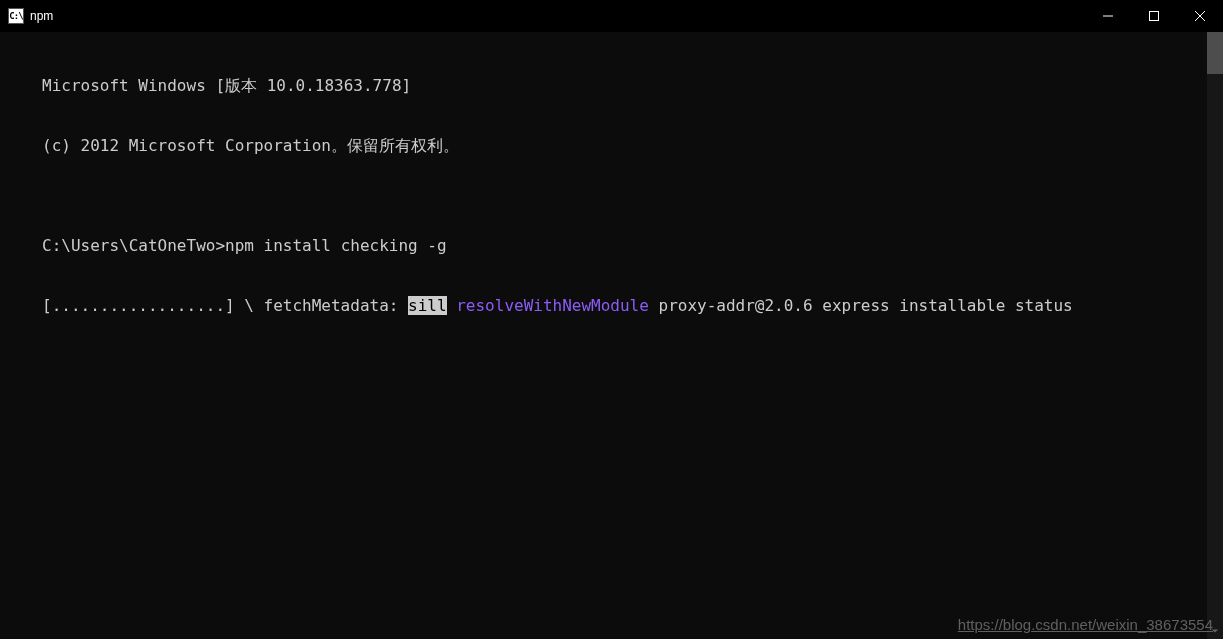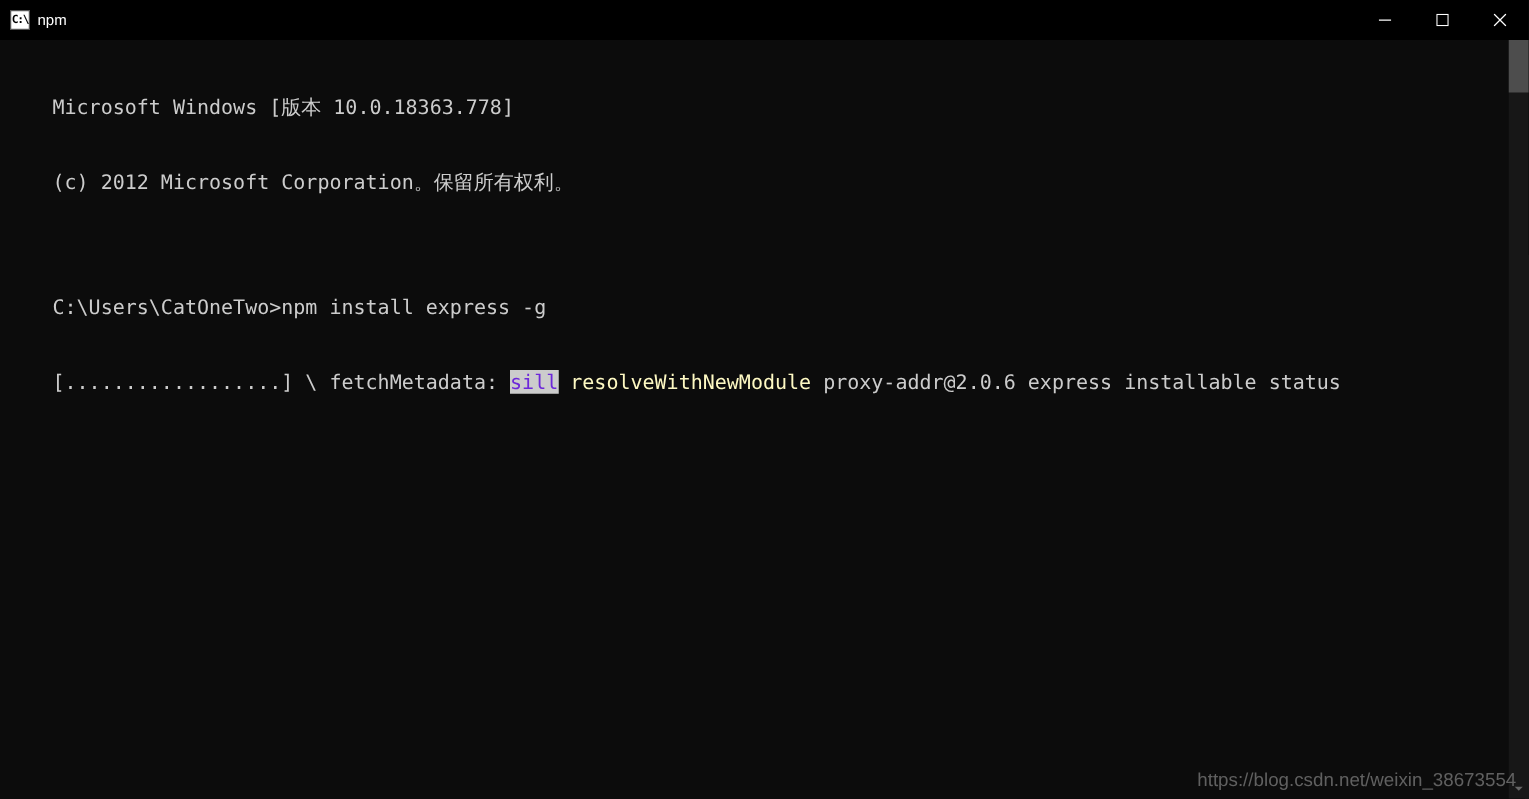--- a/index.html
+++ b/index.html
@@ -62,24 +62,24 @@
       padding: 4px 0 0 4px;
       color: #cccccc;
       font-size: 16px;
       line-height: 20px;
       white-space: pre;
       letter-spacing: 0px;
     }
     .line { display: block; padding-left: 38px; }
     .hl-inv {
       background: #cccccc;
-      color: #6d28d9;
+      color: #000000;
     }
     .hl-magenta {
-      color: #fef9c3;
+      color: #8b5cf6;
     }
     .scrollbar {
       position: absolute;
       right: 0;
       top: 0;
       width: 16px;
       height: 100%;
       background: #171717;
     }
     .scrollbar-thumb {
@@ -102,20 +102,21 @@
     .scrollbar-arrow.bottom { bottom: 0; }
     .scrollbar-arrow svg { width:8px; height:8px; fill:#666; }
     .watermark {
       position: absolute;
       right: 10px;
       bottom: 6px;
       color: #6f6f6f;
       font-family: "Segoe UI", Arial, sans-serif;
       font-size: 15px;
       opacity: 0.85;
+      text-decoration: underline;
     }
   </style>
 </head>
 <body>
 
 <div class="titlebar">
   <div class="titlebar-icon">
       <span>C:\</span>
     </div>
   <div class="titlebar-title">npm</div>
@@ -135,21 +136,21 @@
         <path d="M0 0 L10 10 M10 0 L0 10"></path>
       </svg>
   </div>
 </div>
 
 <div class="terminal-area">
   <div class="terminal">
     <span class="line">Microsoft Windows [版本 10.0.18363.778]</span>
     <span class="line">(c) 2012 Microsoft Corporation。保留所有权利。</span>
     <span class="line"></span>
-    <span class="line"><span>C:\Users\CatOneTwo&gt;</span><span>npm install express -g</span></span>
+    <span class="line"><span>C:\Users\CatOneTwo&gt;</span><span>npm install checking -g</span></span>
     <span class="line"><span>[..................] \ fetchMetadata: </span><span class="hl-inv">sill</span><span> </span><span class="hl-magenta">resolveWithNewModule</span><span> proxy-addr@2.0.6 express installable status</span></span>
   </div>
 
   <div class="scrollbar">
     <div class="scrollbar-thumb"></div>
     <div class="scrollbar-arrow bottom">
       <svg viewBox="0 0 10 10">
           <path d="M1 3 L5 7 L9 3 Z"></path>
         </svg>
     </div>

